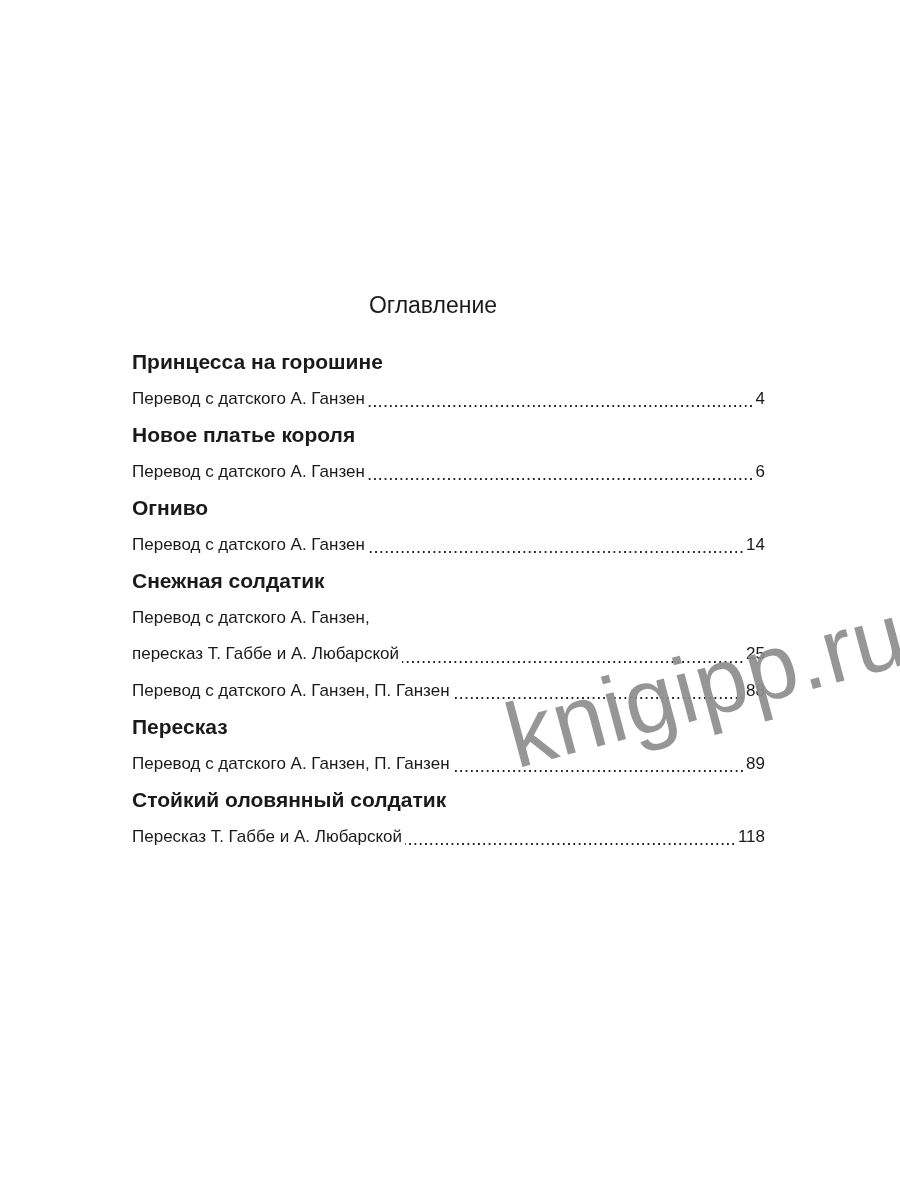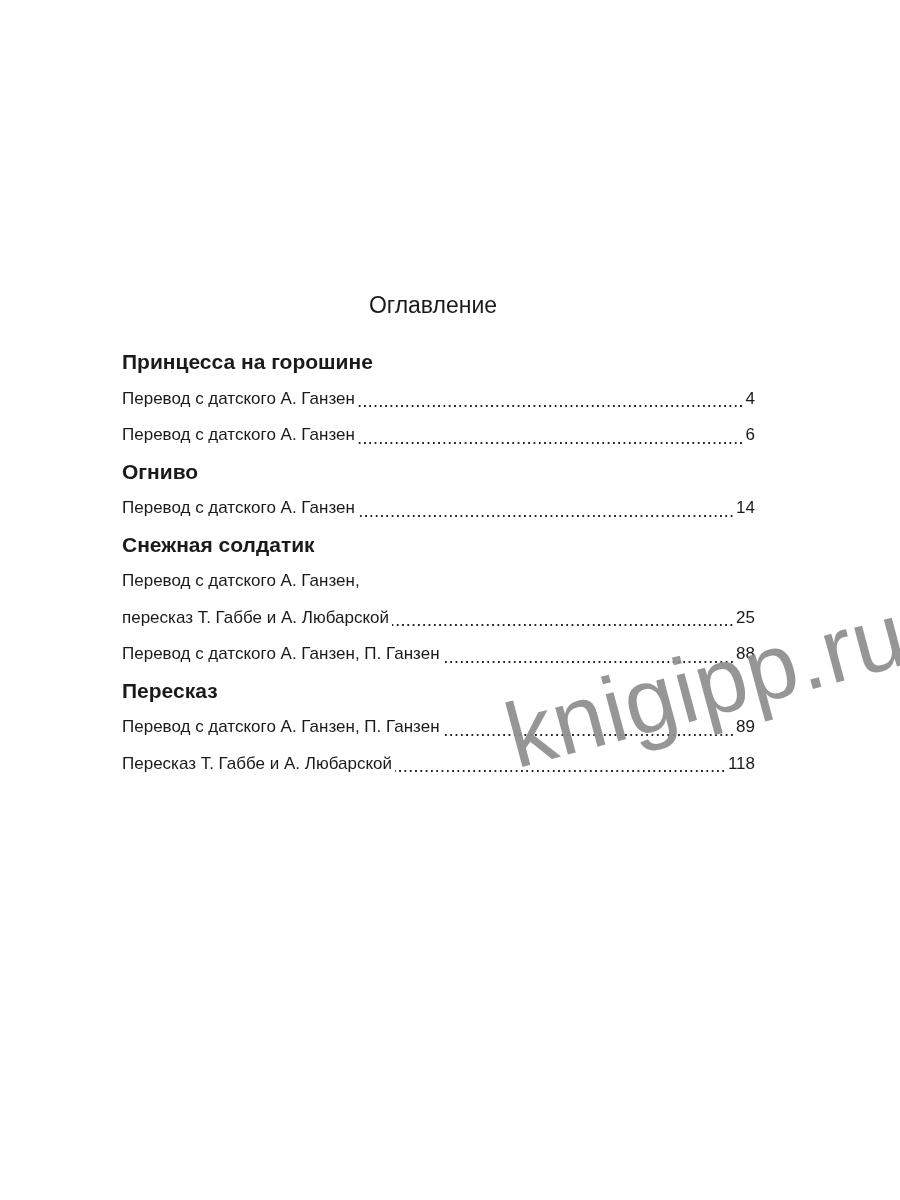--- a/index.html
+++ b/index.html
@@ -28,21 +28,21 @@
       width: 866px;
       text-align: center;
       font-weight: normal;
       font-size: 23px;
       line-height: 30px;
       margin-top: 20px;
     }
     .toc-list {
       position: absolute;
       top: 344px;
-      left: 122px;
+      left: 132px;
       width: 633px;
     }
     .entry-title {
       font-weight: bold;
       font-size: 21px;
       line-height: 36.5px;
       height: 36.5px;
       white-space: nowrap;
     }
     .entry-line {
@@ -100,20 +100,21 @@
 
   <div class="toc-list">
 
     <div class="entry-title">Принцесса на горошине</div>
     <div class="entry-line">
       <span class="text">Перевод с датского А. Ганзен</span>
       <span class="leader"></span>
       <span class="page-num">4</span>
     </div>
 
+    <div class="entry-title">Новое платье короля</div>
     <div class="entry-line">
       <span class="text">Перевод с датского А. Ганзен</span>
       <span class="leader"></span>
       <span class="page-num">6</span>
     </div>
 
     <div class="entry-title">Огниво</div>
     <div class="entry-line">
       <span class="text">Перевод с датского А. Ганзен</span>
       <span class="leader"></span>
@@ -137,20 +138,21 @@
       <span class="page-num">88</span>
     </div>
 
     <div class="entry-title">Пересказ</div>
     <div class="entry-line">
       <span class="text">Перевод с датского А. Ганзен, П. Ганзен</span>
       <span class="leader"></span>
       <span class="page-num">89</span>
     </div>
 
+    <div class="entry-title">Стойкий оловянный солдатик</div>
     <div class="entry-line">
       <span class="text">Пересказ Т. Габбе и А. Любарской</span>
       <span class="leader"></span>
       <span class="page-num">118</span>
     </div>
   </div>
 
   <div class="watermark">knigipp.ru</div>
 </div>
 

